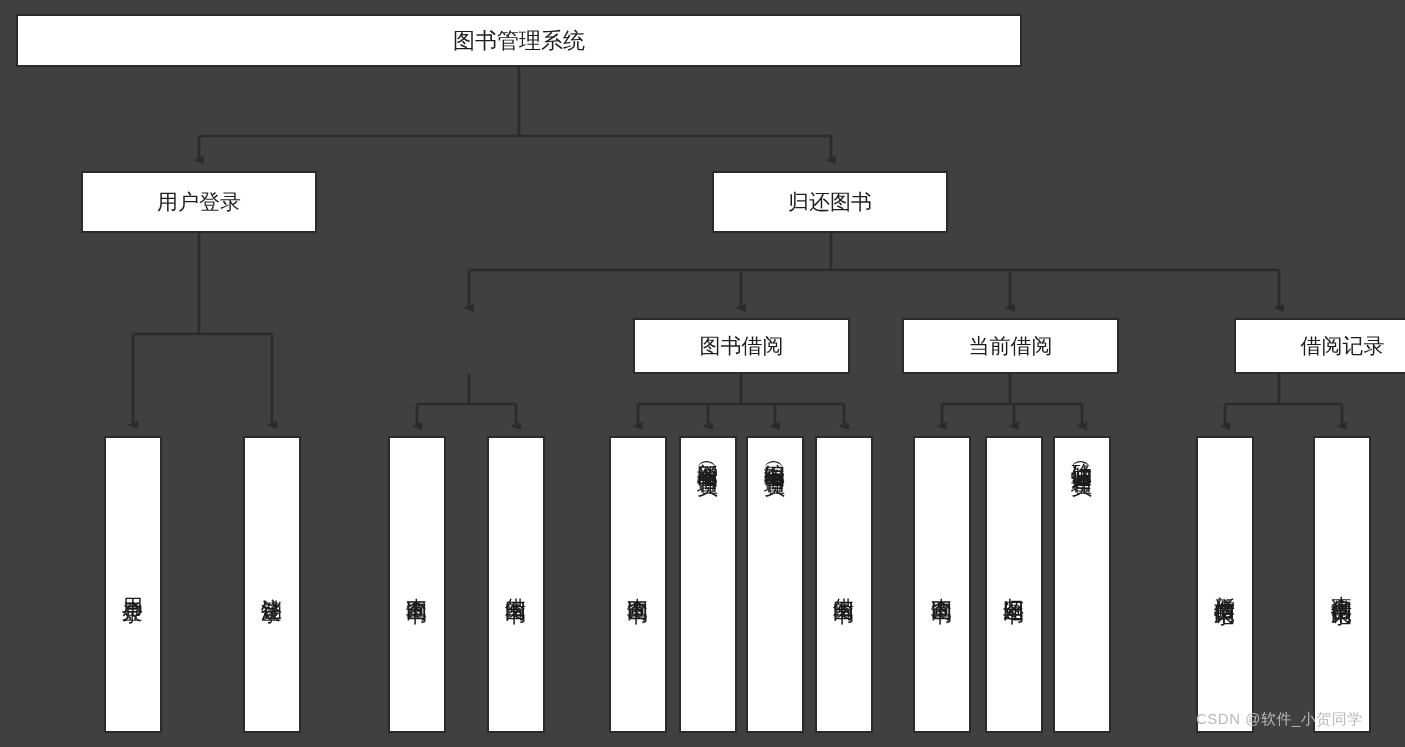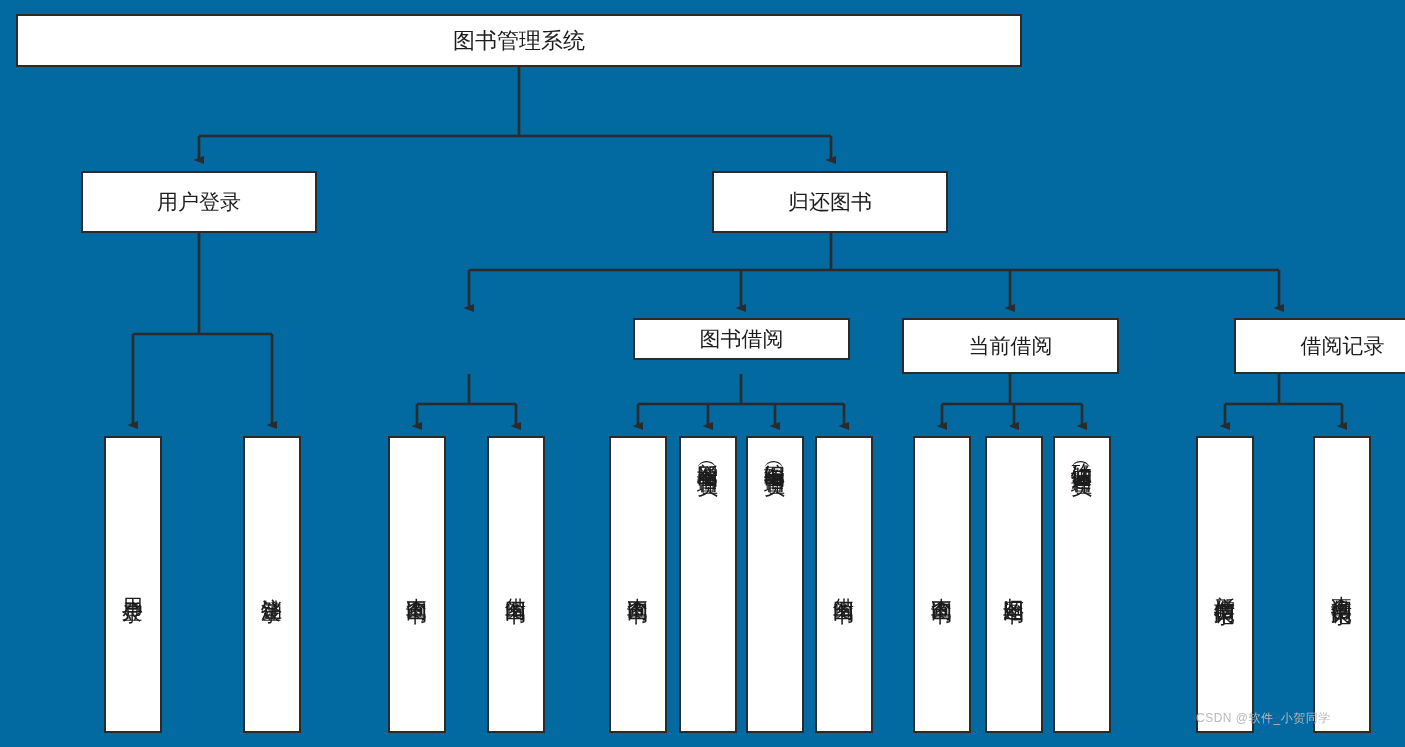--- a/index.html
+++ b/index.html
@@ -7,21 +7,21 @@
     padding: 0;
     background: #ffffff;
   }
   body {
     font-family: "Liberation Sans", "DejaVu Sans", sans-serif;
   }
   #stage {
     position: relative;
     width: 1405px;
     height: 747px;
-    background: #0369a1;
+    background: #404040;
     overflow: hidden;
   }
   svg.wires {
     position: absolute;
     left: 0;
     top: 0;
     width: 1405px;
     height: 747px;
     pointer-events: none;
   }
@@ -58,21 +58,21 @@
     letter-spacing: 2px;
     line-height: 1.0;
     max-height: 100%;
   }
   .node.v.mid {
     align-items: center;
     padding-top: 0;
   }
   .watermark {
     position: absolute;
-    font-size: 12px;
+    font-size: 15px;
     color: #b9b9b9;
     white-space: nowrap;
     letter-spacing: 0.5px;
   }
 </style>
 </head>
 <body>
 
 <div id="stage">
 
@@ -130,21 +130,21 @@
     <span class="lbl">图书管理系统</span>
   </div>
 
   <div class="node h" style="left:81px; top:171px; width:236px; height:62px;">
     <span class="lbl">用户登录</span>
   </div>
   <div class="node h" style="left:712px; top:171px; width:236px; height:62px;">
     <span class="lbl">归还图书</span>
   </div>
 
-  <div class="node h" style="left:633px; top:318px; width:217px; height:42px;">
+  <div class="node h" style="left:633px; top:318px; width:217px; height:56px;">
     <span class="lbl">图书借阅</span>
   </div>
   <div class="node h" style="left:902px; top:318px; width:217px; height:56px;">
     <span class="lbl">当前借阅</span>
   </div>
   <div class="node h" style="left:1234px; top:318px; width:217px; height:56px;">
     <span class="lbl">借阅记录</span>
   </div>
 
   <div class="node v mid" style="left:104px; top:436px; width:58px; height:297px;">

